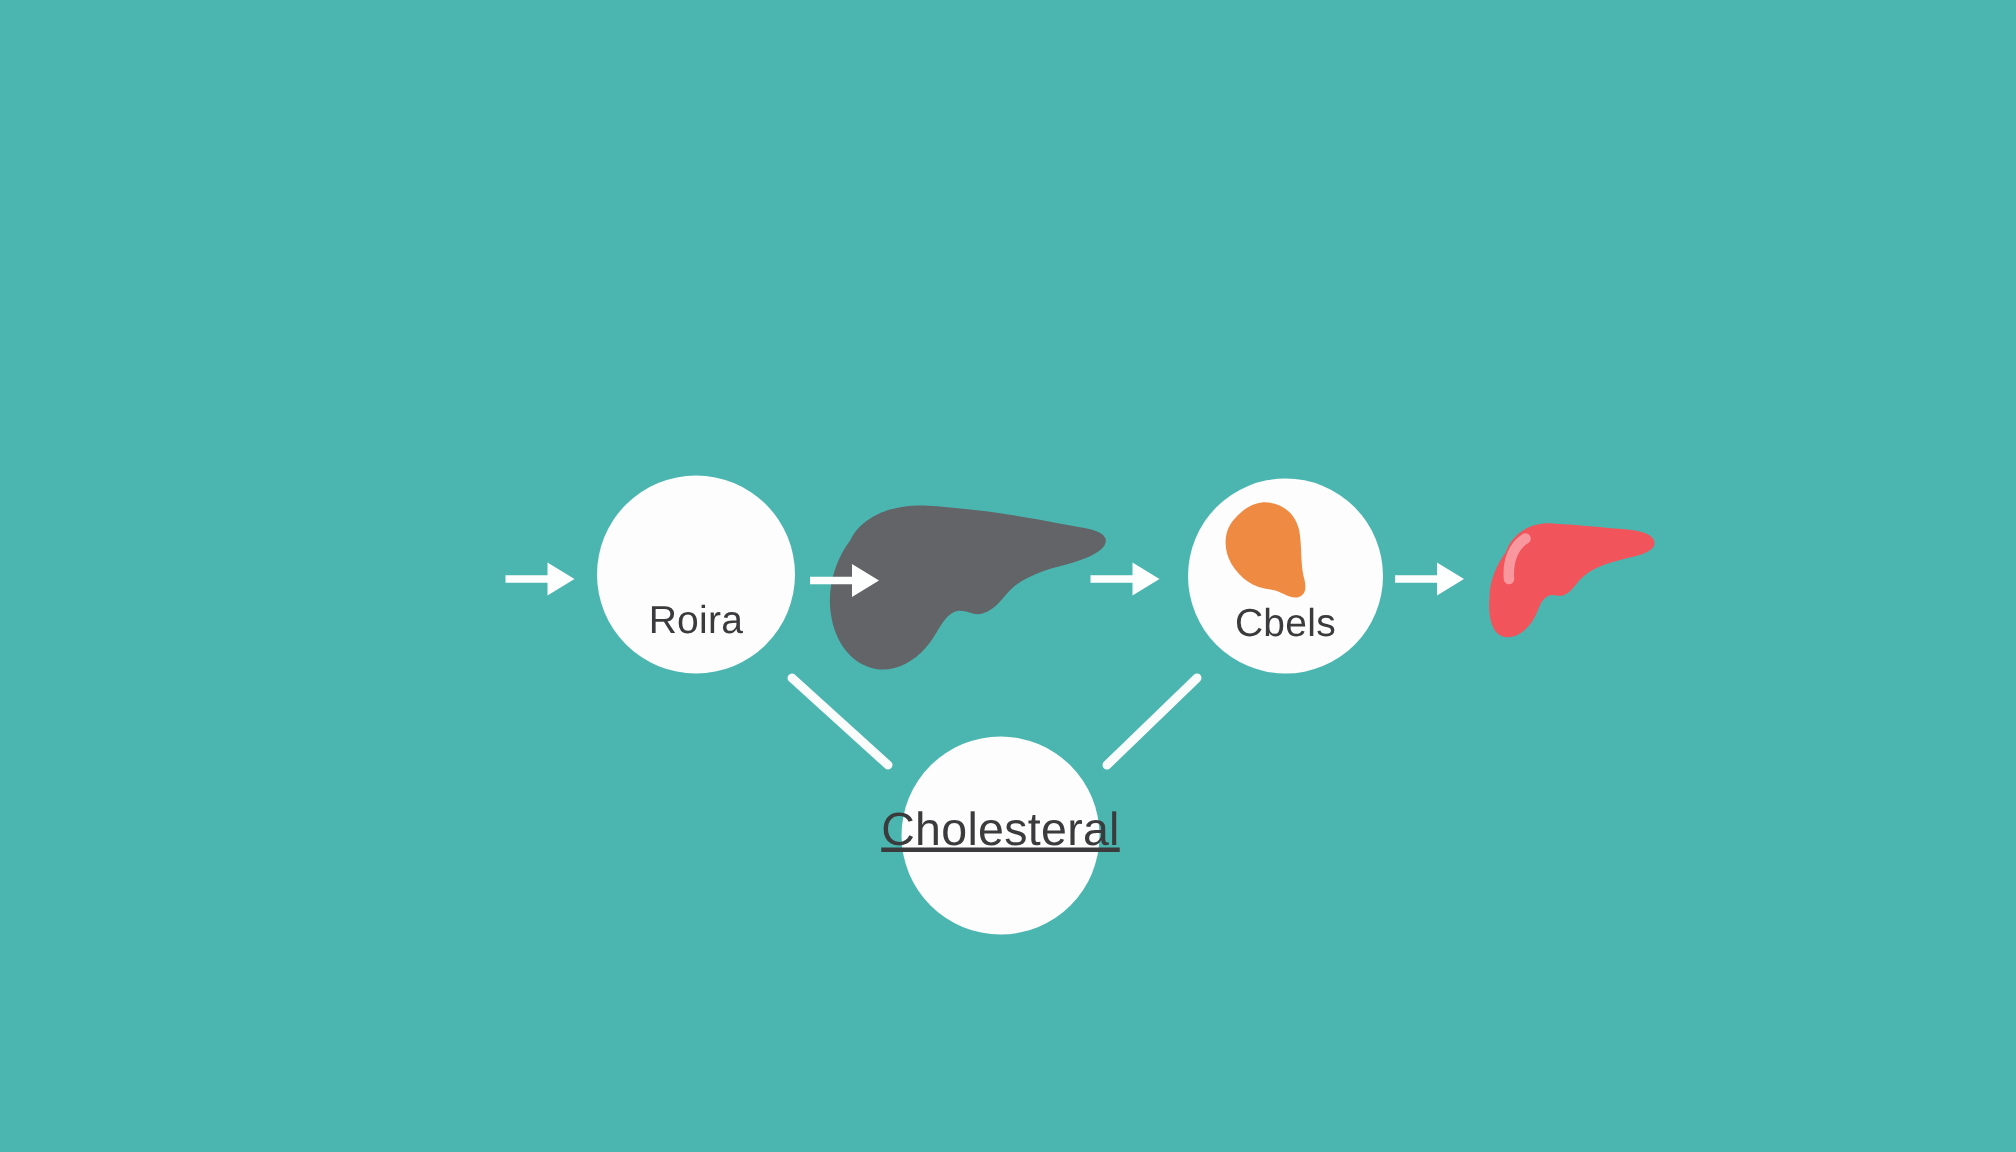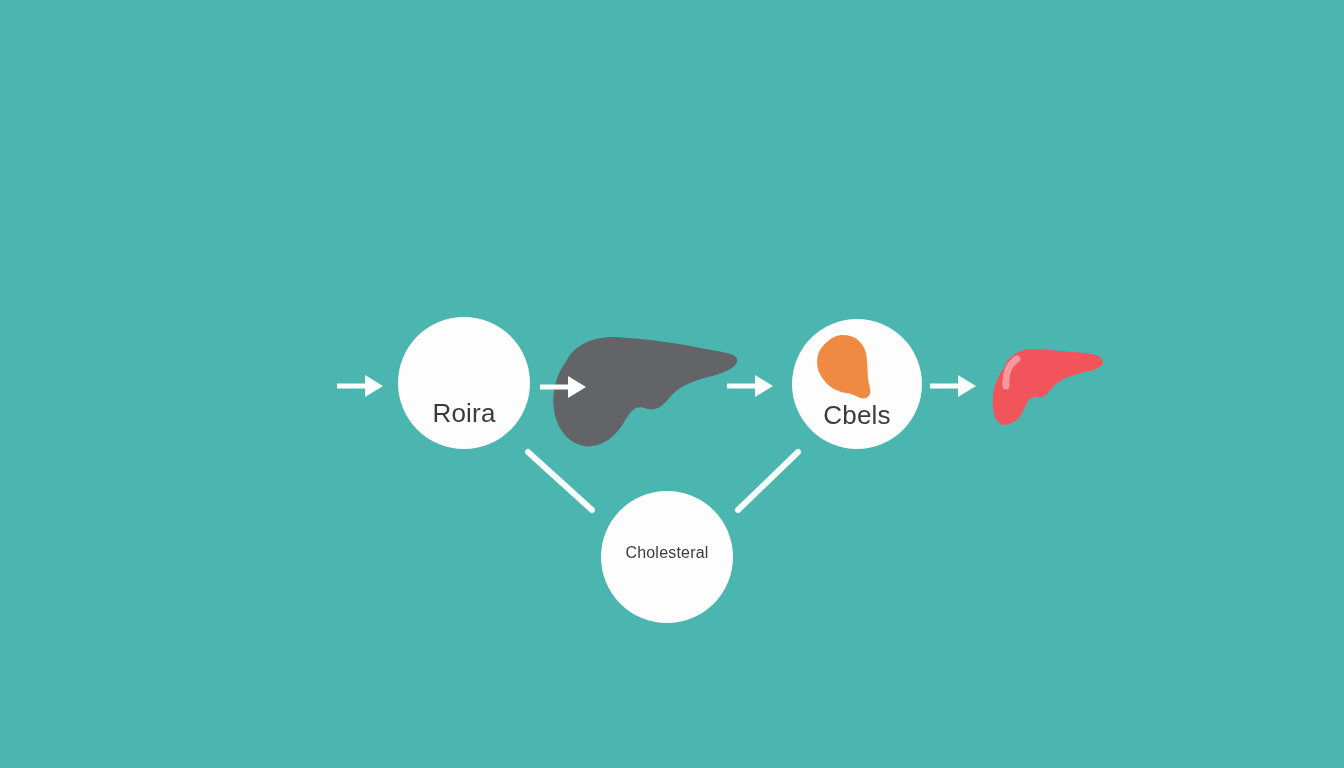--- a/index.html
+++ b/index.html
@@ -26,21 +26,21 @@
     text-align: center;
     font-size: 26px;
     line-height: 30px;
     font-weight: 500;
     letter-spacing: 0.2px;
     user-select: none;
   }
   .label-liver-line1 { left: 384px; top: 350px; width: 160px; }
   .label-liver-line2 { left: 384px; top: 398px; width: 160px; }
   .label-roira       { left: 777px; top: 400px; width: 160px; }
-  .label-cholesterol { left: 577px; top: 538px; width: 180px; font-size: 16px; }
+  .label-cholesterol { left: 577px; top: 538px; width: 180px; font-size: 31px; text-decoration: underline; }
 </style>
 </head>
 <body>
 
 <div class="canvas">
 
   <svg width="1344" height="768" viewBox="0 0 1344 768">
 
     <rect x="0" y="0" width="1344" height="768" fill="#4BB6B0"></rect>
 

